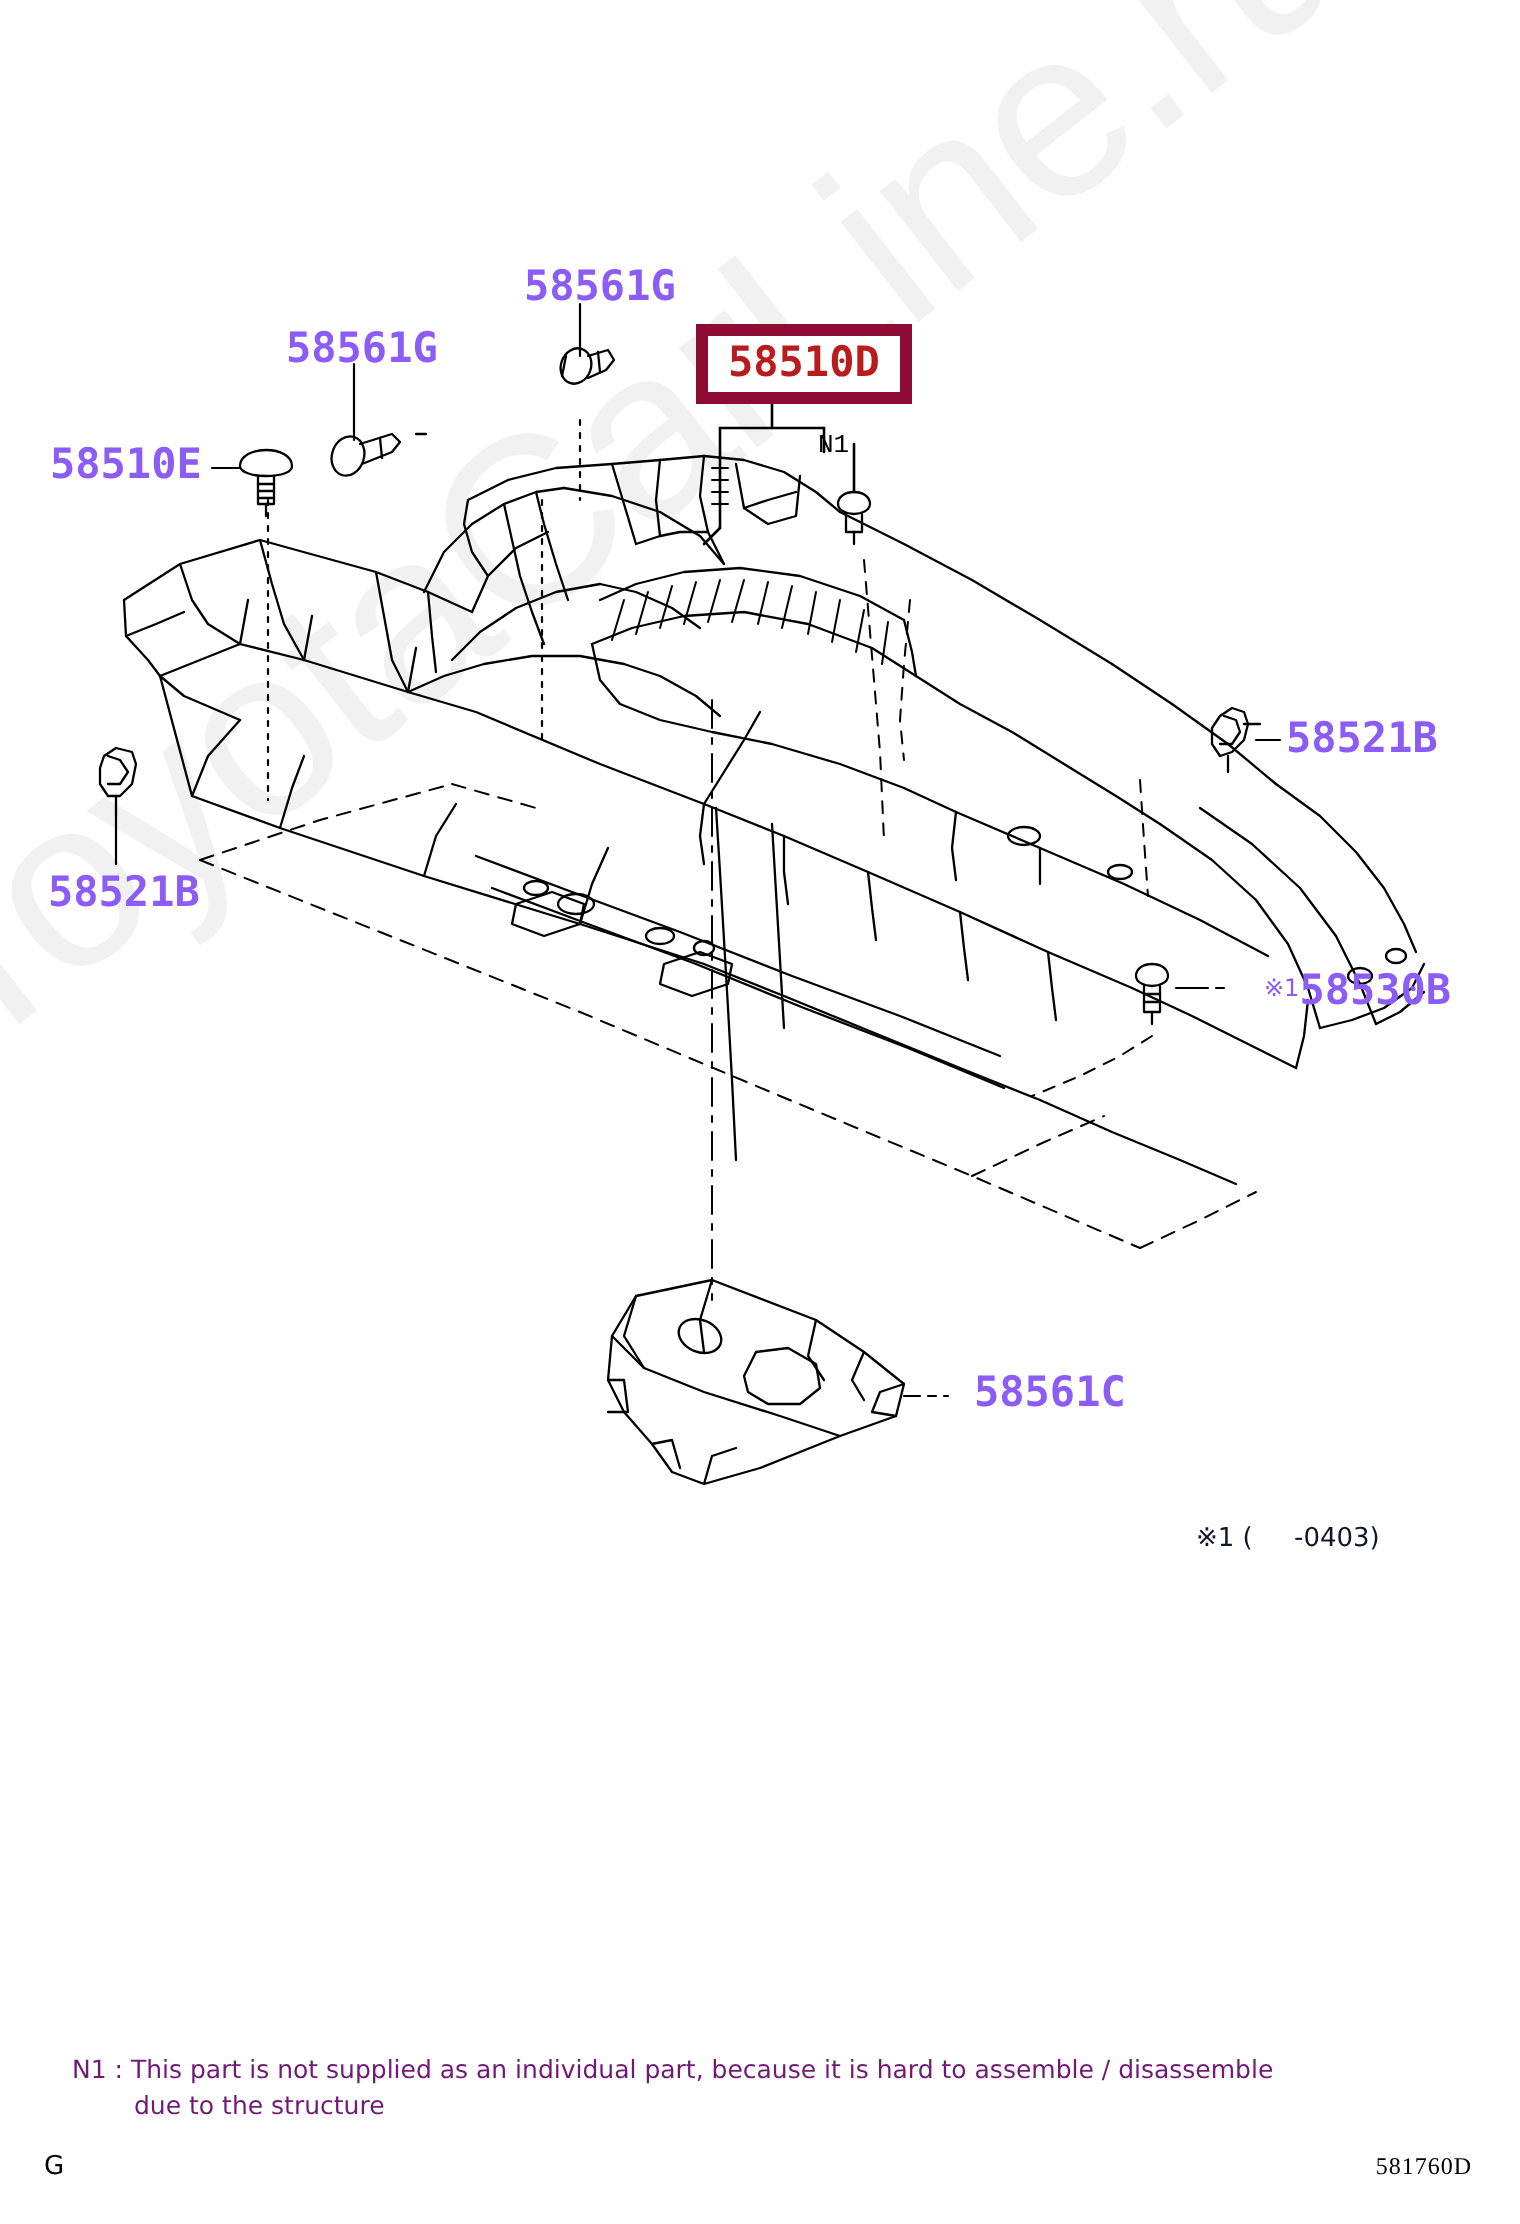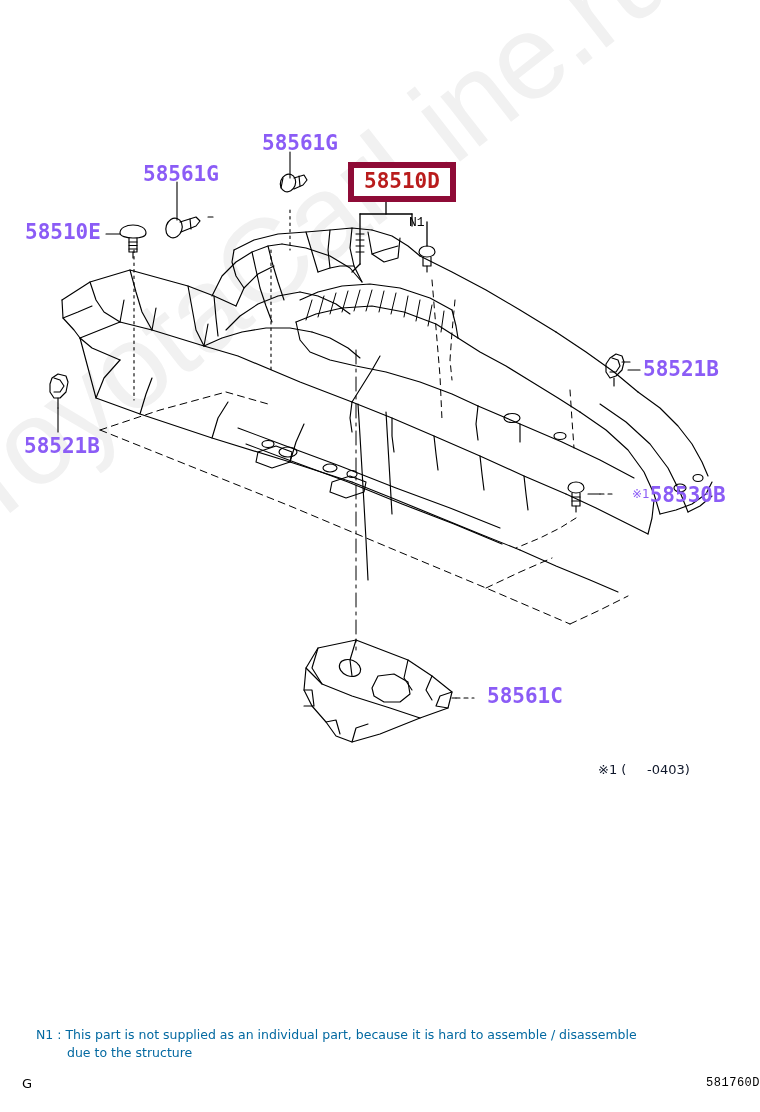--- a/index.html
+++ b/index.html
@@ -103,43 +103,43 @@
 
   
   #footnote {
     position: absolute;
     left: 36px;
     top: 1026px;
     width: 700px;
     font-family: "DejaVu Sans", sans-serif;
     font-size: 12.5px;
     line-height: 1.45;
-    color: #0369a1;
+    color: #701a75;
   }
   #footnote .fn-key { white-space: nowrap; }
   #footnote .fn-body {
     display: inline;
   }
   #footnote .fn-line2 {
     display: block;
     margin-left: 31px;
   }
   #page-code-left {
     position: absolute;
     left: 22px;
     top: 1076px;
     font-family: "DejaVu Sans", sans-serif;
     font-size: 13px;
     color: #000;
   }
   #page-code-right {
     position: absolute;
-    right: 0;
+    right: 24px;
     top: 1076px;
-    font-family: Liberation Mono, monospace;
+    font-family: Liberation Serif, serif;
     font-size: 12px;
     letter-spacing: 0.5px;
     color: #000;
   }
 </style>
 </head>
 <body>
 
 <div id="page">
 

